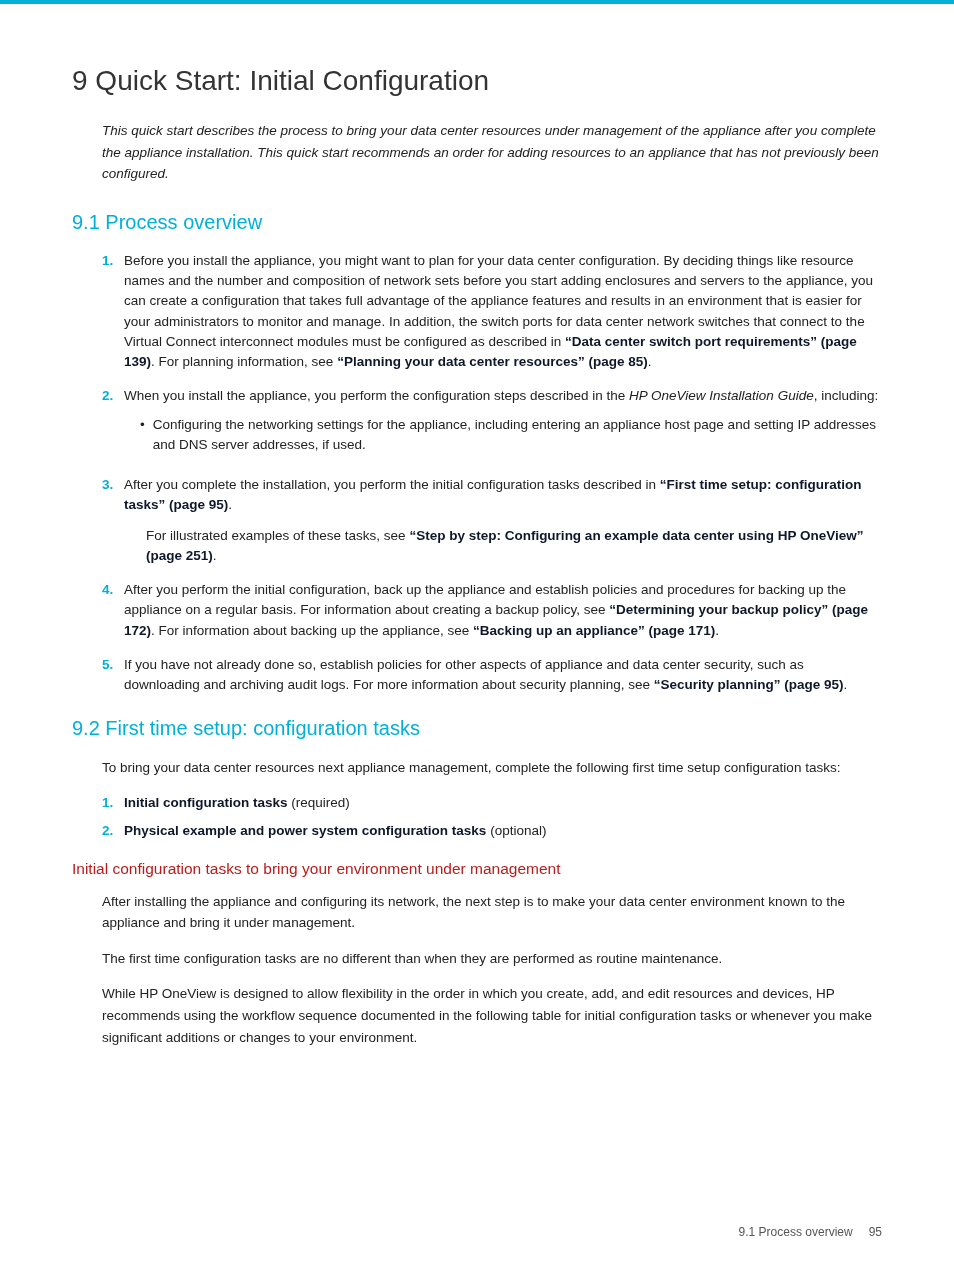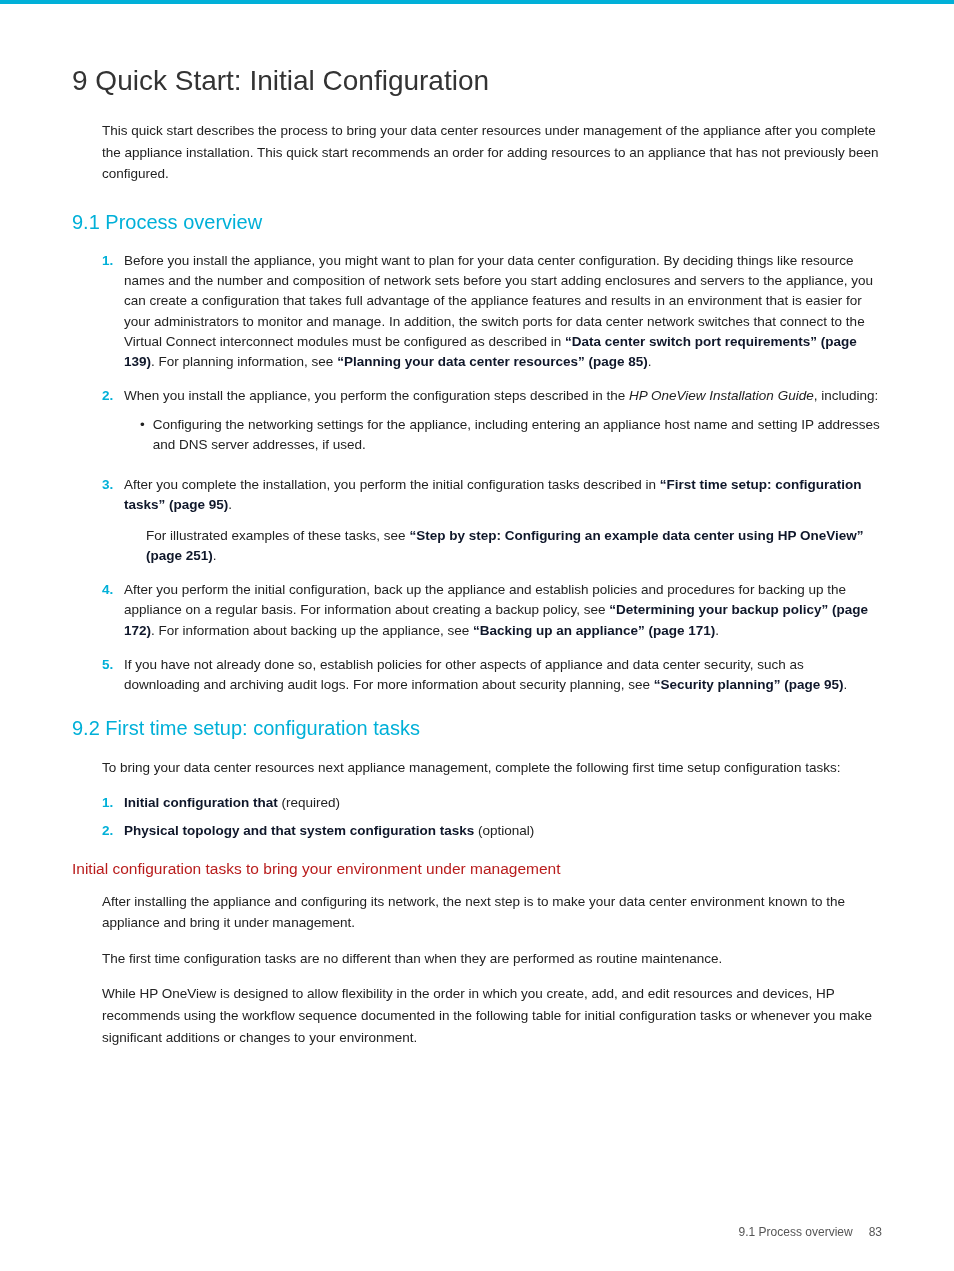--- a/index.html
+++ b/index.html
@@ -30,20 +30,21 @@
       color: #333;
       margin-bottom: 18px;
       padding-top: 20px;
       border-bottom: none;
     }
     .intro-text {
       margin-left: 30px;
       margin-bottom: 22px;
       font-size: 13.5px;
       line-height: 1.6;
+      font-style: italic;
     }
     .section-title {
       font-size: 20px;
       font-weight: normal;
       color: #00b0d8;
       margin-bottom: 14px;
       margin-top: 4px;
     }
     .subsection-title {
       font-size: 15.5px;
@@ -161,21 +162,21 @@
         Before you install the appliance, you might want to plan for your data center configuration. By deciding things like resource names and the number and composition of network sets before you start adding enclosures and servers to the appliance, you can create a configuration that takes full advantage of the appliance features and results in an environment that is easier for your administrators to monitor and manage. In addition, the switch ports for data center network switches that connect to the Virtual Connect interconnect modules must be configured as described in <a class="link">“Data center switch port requirements” (page 139)</a>. For planning information, see <a class="link">“Planning your data center resources” (page 85)</a>.
       </span>
     </li>
 
     <li>
       <span class="num">2.</span>
       <span class="content">
         When you install the appliance, you perform the configuration steps described in the <span class="italic">HP OneView Installation Guide</span>, including:
         <ul class="bullet-list">
           <li>
-              <span>Configuring the networking settings for the appliance, including entering an appliance host name and setting IP addresses and DNS server addresses, if used.</span>
+              <span>Configuring the networking settings for the appliance, including entering an appliance host page and setting IP addresses and DNS server addresses, if used.</span>
             </li>
         </ul>
       </span>
     </li>
 
     <li>
       <span class="num">3.</span>
       <span class="content">
         After you complete the installation, you perform the initial configuration tasks described in <a class="link">“First time setup: configuration tasks” (page 95)</a>.
         <div class="extra-para">
@@ -201,37 +202,37 @@
 
   <div class="section-92">
     <h2 class="section-title">9.2 First time setup: configuration tasks</h2>
 
     <p class="para-block">To bring your data center resources next appliance management, complete the following first time setup configuration tasks:</p>
 
     <ol class="numbered-list-plain">
       <li>
         <span class="num">1.</span>
         <span class="content">
-          <a class="link">Initial configuration that</a> (required)
+          <a class="link">Initial configuration tasks</a> (required)
         </span>
       </li>
       <li>
         <span class="num">2.</span>
         <span class="content">
-          <a class="link">Physical topology and that system configuration tasks</a> (optional)
+          <a class="link">Physical example and power system configuration tasks</a> (optional)
         </span>
       </li>
     </ol>
 
     <h3 class="subsection-title">Initial configuration tasks to bring your environment under management</h3>
 
     <p class="para-block">After installing the appliance and configuring its network, the next step is to make your data center environment known to the appliance and bring it under management.</p>
 
     <p class="para-block">The first time configuration tasks are no different than when they are performed as routine maintenance.</p>
 
     <p class="para-block">While HP OneView is designed to allow flexibility in the order in which you create, add, and edit resources and devices, HP recommends using the workflow sequence documented in the following table for initial configuration tasks or whenever you make significant additions or changes to your environment.</p>
   </div>
 
   <div class="footer">
     <span>9.1 Process overview</span>
-    <span>83</span>
+    <span>95</span>
   </div>
 </div>
 
 </body></html>

